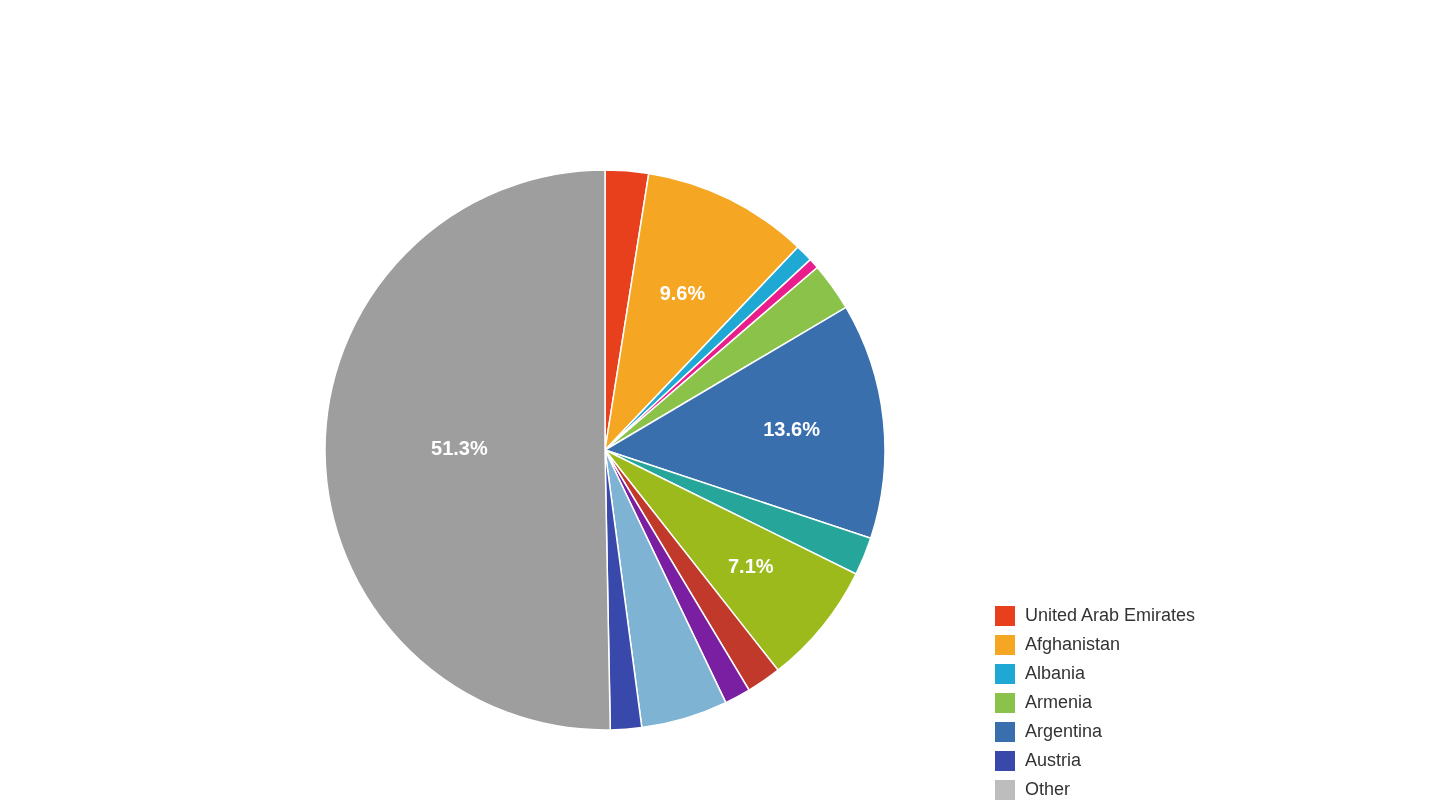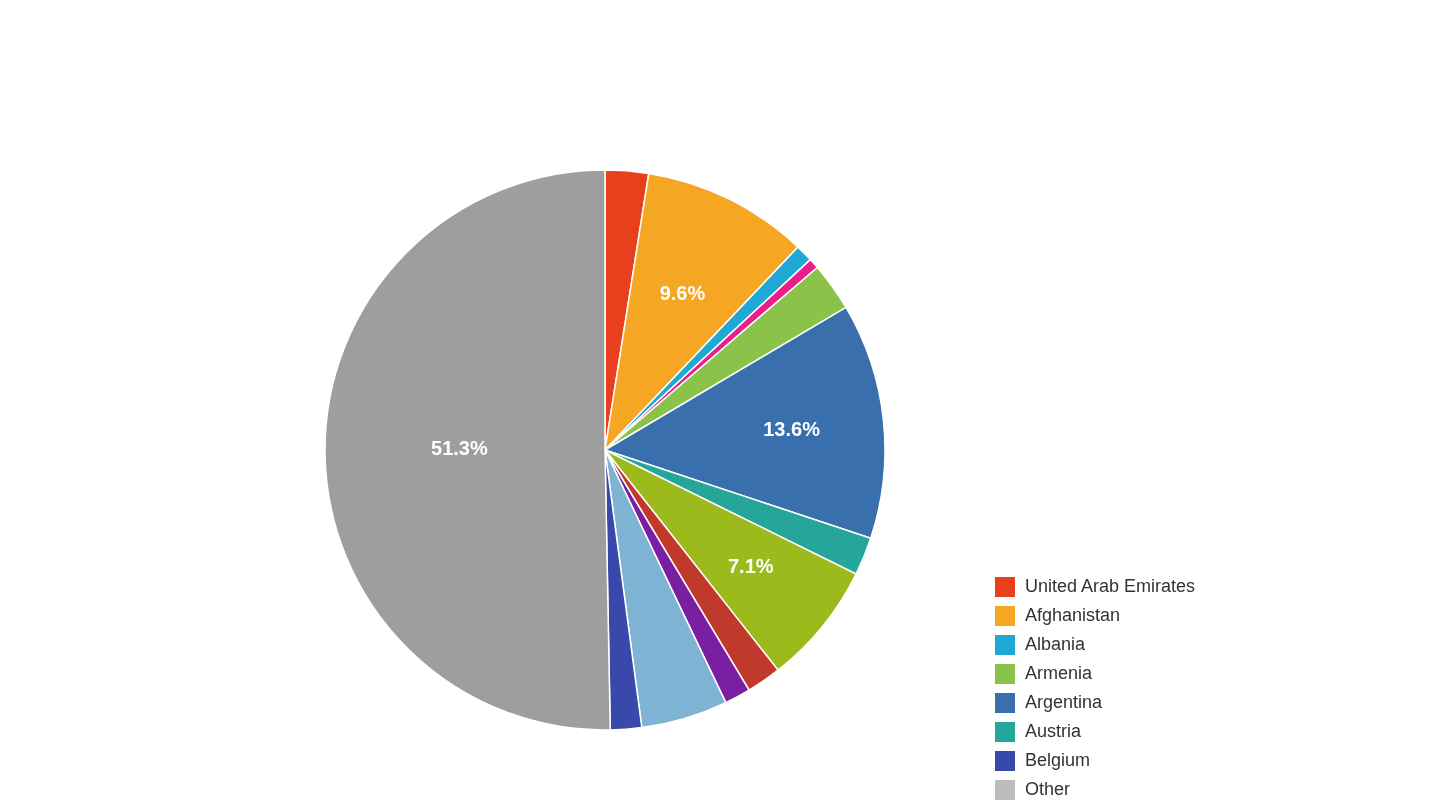--- a/index.html
+++ b/index.html
@@ -88,25 +88,21 @@
       </div>
       <div class="legend-item">
         <div class="legend-color" style="background-color: rgb(139, 195, 74);"></div>
         <span class="legend-label">Armenia</span>
       </div>
       <div class="legend-item">
         <div class="legend-color" style="background-color: rgb(58, 111, 173);"></div>
         <span class="legend-label">Argentina</span>
       </div>
       <div class="legend-item">
-        <div class="legend-color" style="background-color: rgb(38, 166, 154);"></div>
+        <div class="legend-color" style="background-color: rgb(57, 73, 171);"></div>
         <span class="legend-label">Austria</span>
-      </div>
-      <div class="legend-item">
-        <div class="legend-color" style="background-color: rgb(57, 73, 171);"></div>
-        <span class="legend-label">Belgium</span>
       </div>
       <div class="legend-item">
         <div class="legend-color" style="background-color: rgb(189, 189, 189);"></div>
         <span class="legend-label">Other</span>
       </div>
     </div>
 </div>
 
 </body></html>

